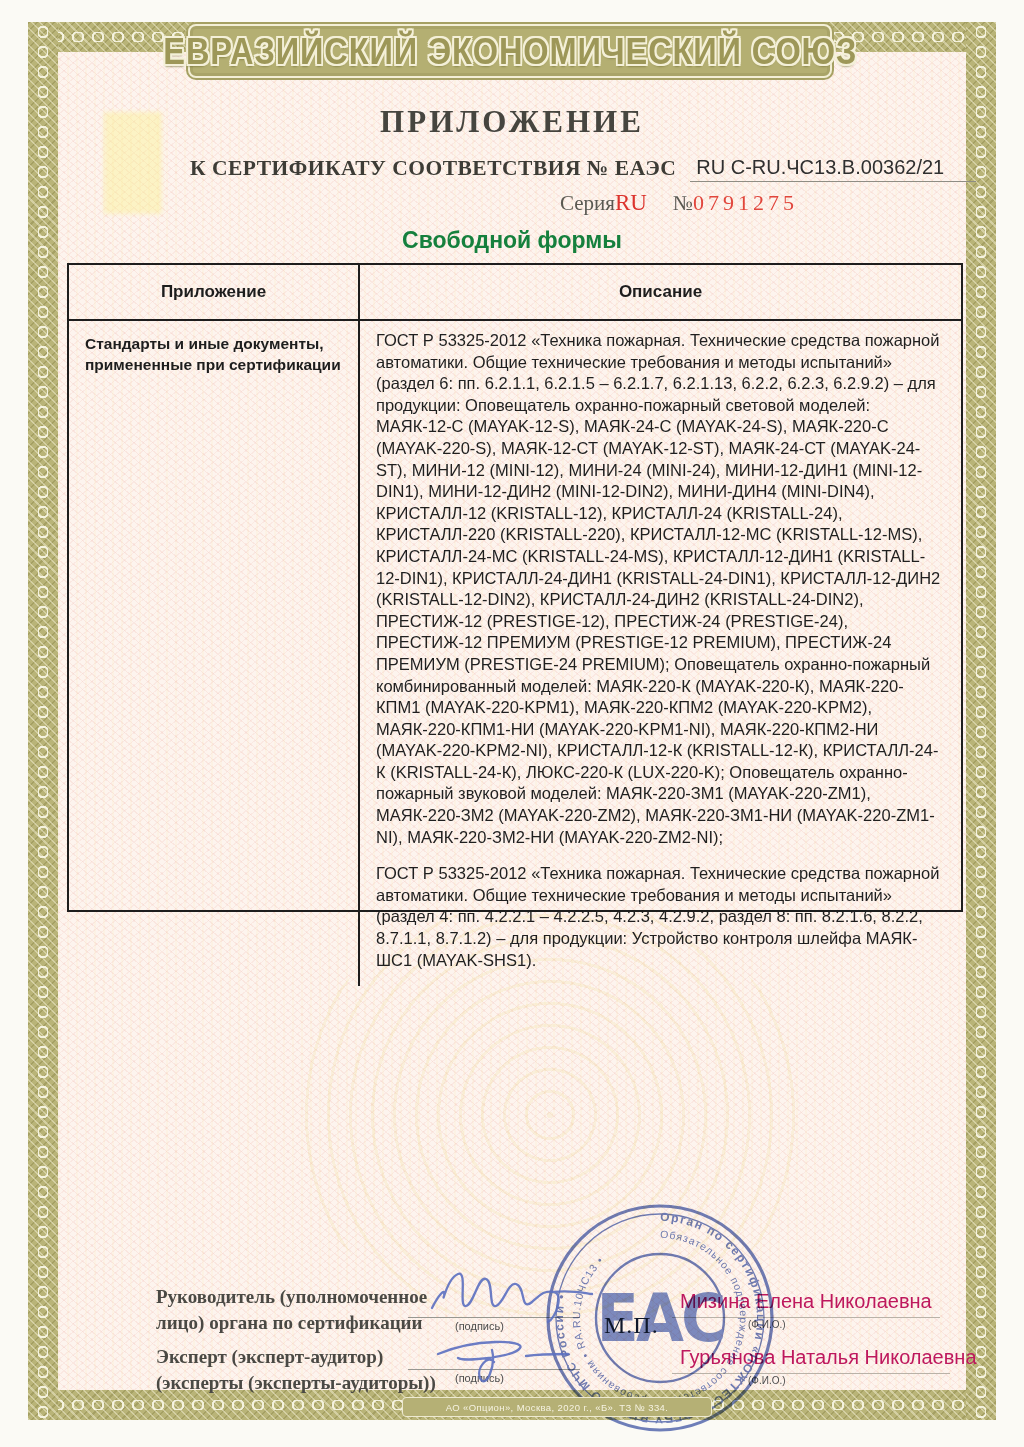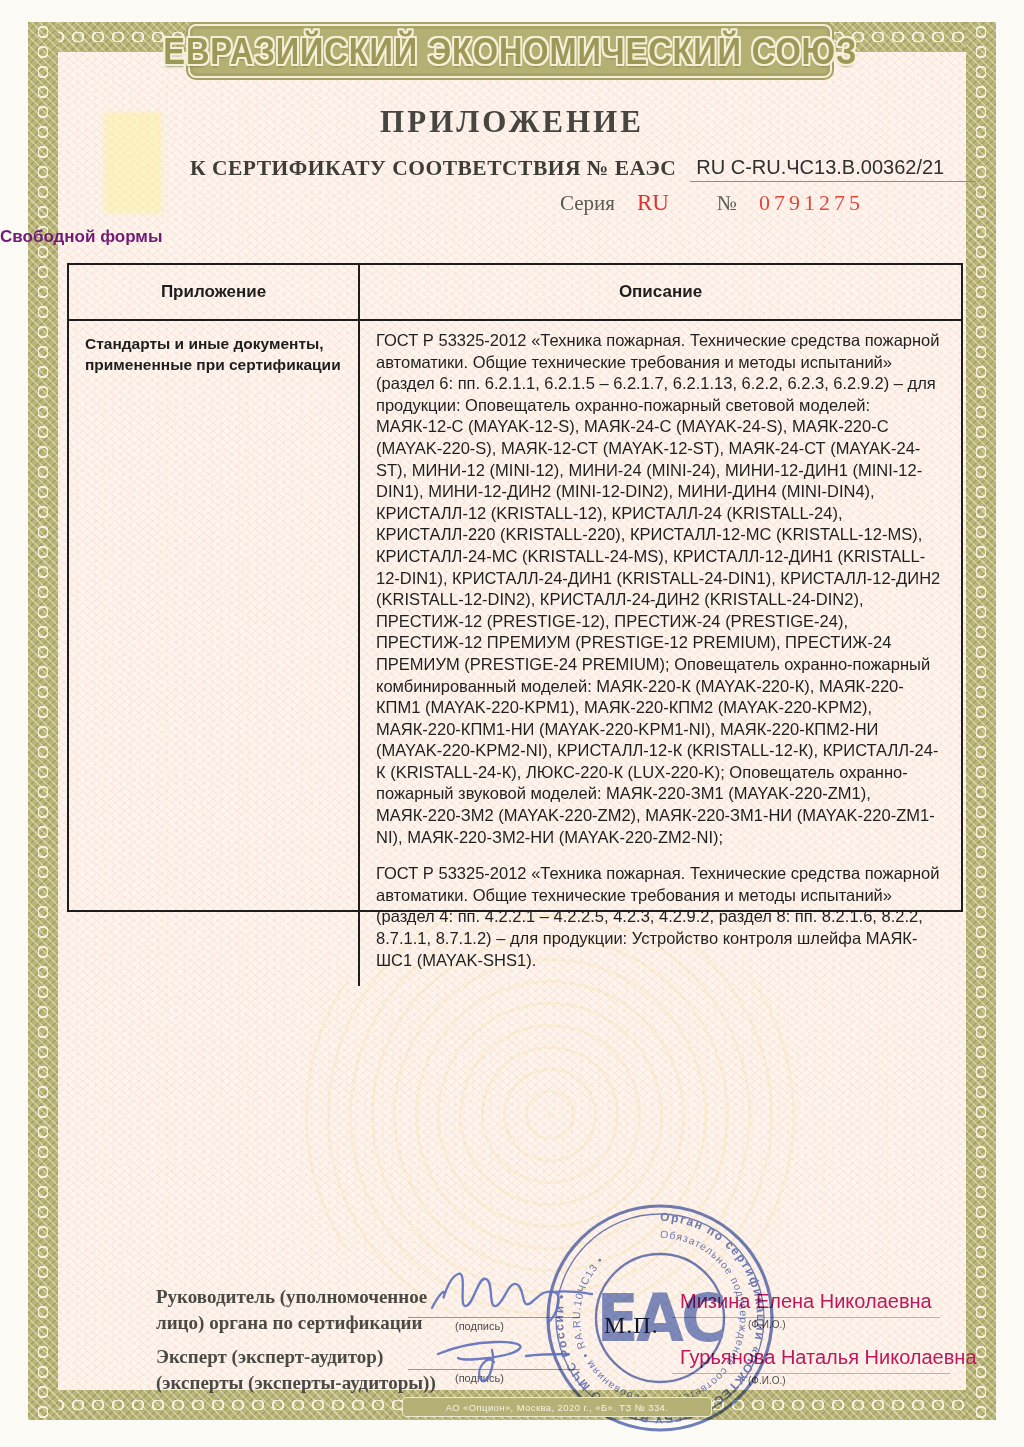--- a/index.html
+++ b/index.html
@@ -62,26 +62,26 @@
   }
   .abs{position:absolute;z-index:5;}
   .doc-title{
     left:0;right:0;top:104px;text-align:center;
     font-family:"Liberation Serif",serif;font-weight:bold;font-size:31px;
     color:#46453f;letter-spacing:3px;
   }
   .cert-line{left:190px;top:156px;width:800px;display:flex;align-items:flex-start;}
   .cert-label{font-family:"Liberation Serif",serif;font-weight:bold;font-size:21.5px;color:#3d3c36;letter-spacing:.5px;}
   .cert-number{margin-left:14px;font-size:20px;color:#2f2f2f;border-bottom:1px solid #8f8d84;padding:0 10px 2px 6px;min-width:270px;}
-  .series-line{left:560px;top:190px;display:flex;align-items:baseline;gap:22px;}
+  .series-line{left:560px;top:190px;display:flex;align-items:baseline;gap:0;}
   .series-label{font-family:"Liberation Serif",serif;font-size:21px;color:#5a5952;}
   .series-value{font-family:"Liberation Serif",serif;font-weight:normal;font-size:23px;color:#dc342f;}
   .number-label{font-family:"Liberation Serif",serif;font-size:21px;color:#5a5952;margin-left:26px;}
   .number-value{font-family:Liberation Serif, serif;font-size:22px;color:#e1463c;letter-spacing:4px;}
-  .form-type{left:0;right:0;top:227px;font-weight:bold;font-size:17px;color:#701a75;}
+  .form-type{left:0;right:0;top:227px;text-align:center;font-weight:bold;font-size:23px;color:#15803d;}
   
   .doc-table{
     left:67px;top:263px;width:896px;height:649px;
     border:2px solid #1d1d1d;box-sizing:border-box;display:flex;flex-direction:column;
   }
   .t-head{display:flex;height:54px;border-bottom:2px solid #1d1d1d;flex:0 0 auto;}
   .t-body{display:flex;flex:1 1 auto;justify-content:space-between;}
   .t-col-left{width:291px;flex:0 0 auto;border-right:2px solid #1d1d1d;box-sizing:border-box;}
   .t-col-right{flex:1 1 auto;}
   .t-head .t-col-left,.t-head .t-col-right{display:flex;align-items:center;justify-content:center;}

